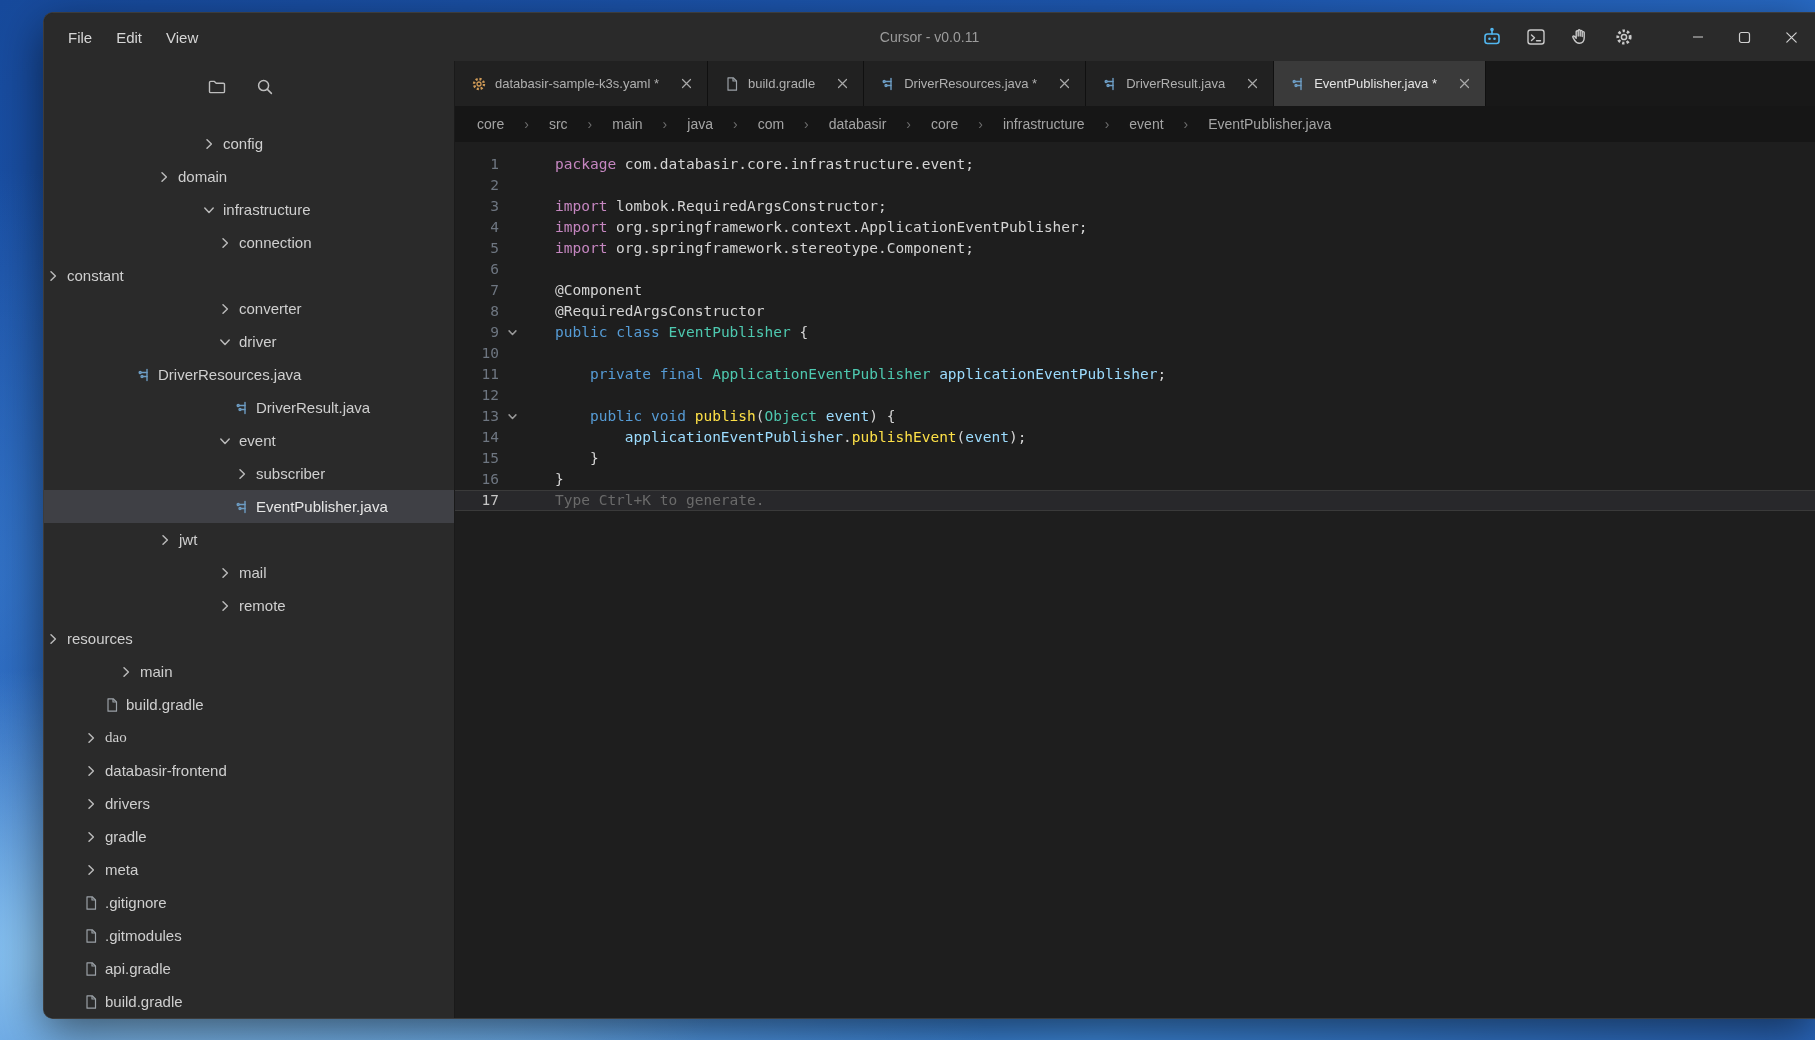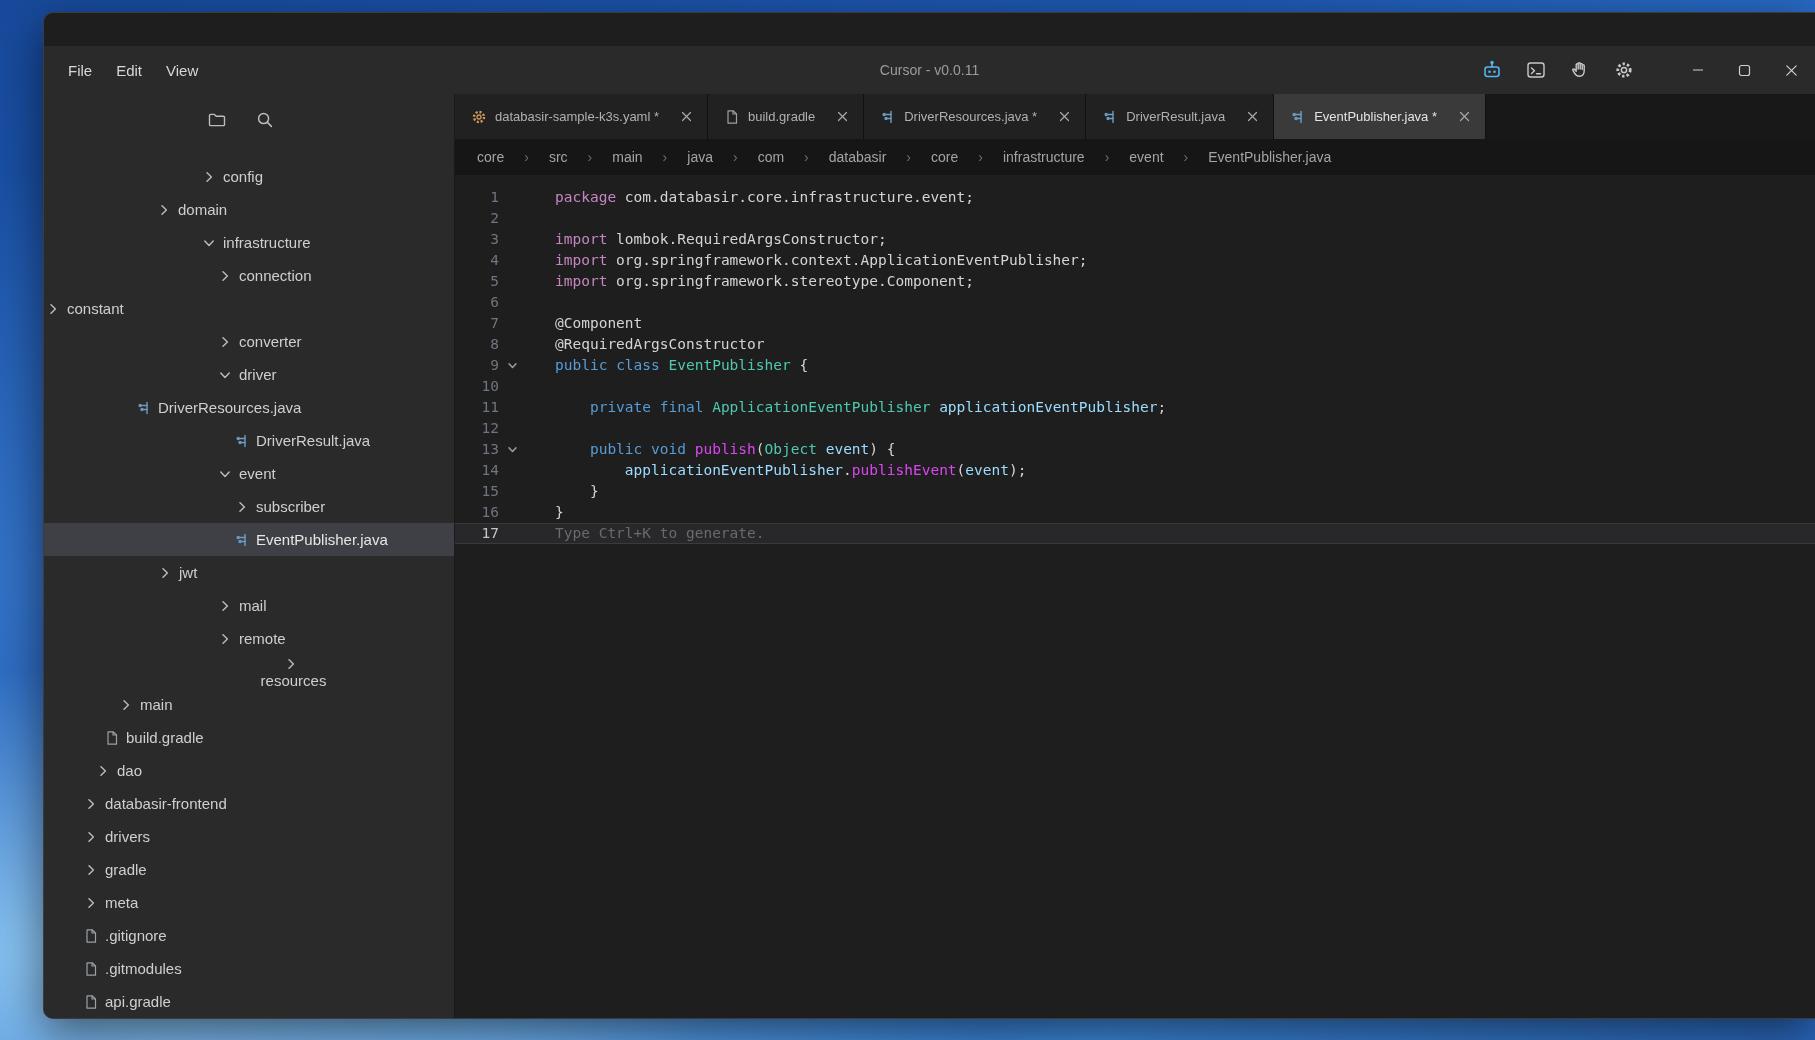--- a/index.html
+++ b/index.html
@@ -13,21 +13,21 @@
       linear-gradient(150deg,#174a9c 0%, #1f5ab4 35%, #2e74cf 60%, #3e8ade 80%, #2a67bd 100%);
   }
   .window{
     position:absolute;left:43px;top:12px;right:0;bottom:21px;
     display:flex;flex-direction:column;
     background:#1e1e1e;border-radius:10px 0 0 10px;overflow:hidden;
     border:1px solid #3c3c3c;border-right:none;
     box-shadow:0 14px 46px rgba(0,0,0,.55);
   }
   
-  .titlebar{height:48px;flex:0 0 48px;background:#2a2a2a;display:flex;align-items:center;position:relative;margin-top:33px;}
+  .titlebar{height:48px;flex:0 0 48px;background:#2a2a2a;display:flex;align-items:center;position:relative;}
   .menus{display:flex;margin-left:12px;}
   .menu-item{padding:5px 12px;color:#d6d6d6;font-size:15px;border-radius:5px;cursor:default;}
   .win-title{position:absolute;left:50%;transform:translateX(-50%);color:#9c9c9c;font-size:14px;white-space:nowrap;}
   .tb-right{margin-left:auto;display:flex;align-items:center;}
   .tb-icon{width:44px;height:48px;display:flex;align-items:center;justify-content:center;}
   .win-controls{display:flex;margin-left:28px;}
   .win-btn{width:47px;height:48px;display:flex;align-items:center;justify-content:center;color:#d0d0d0;}
   
   .main{flex:1;display:flex;min-height:0;}
   .sidebar{width:410px;flex:0 0 410px;background:#2a2a2a;display:flex;flex-direction:column;overflow:hidden;border-right:1px solid #1a1a1a;}
@@ -53,21 +53,21 @@
   .code-line{display:flex;height:21px;line-height:21px;white-space:pre;}
   .code-line .ln{width:44px;flex:0 0 44px;text-align:right;color:#6e7681;}
   .code-line .fold{width:26px;flex:0 0 26px;display:flex;align-items:center;justify-content:center;}
   .code-line .code-text{padding-left:30px;}
   .code-line.current{background:#28282b;box-shadow:inset 0 1px 0 #3a3a3a, inset 0 -1px 0 #3a3a3a;}
   .code-line.current .ln{color:#c6c6c6;}
   .s-kw{color:#c586c0;}
   .s-kwb{color:#569cd6;}
   .s-type{color:#4ec9b0;}
   .s-var{color:#9cdcfe;}
-  .s-fn{color:#d946ef;}
+  .s-fn{color:#fde047;}
   .s-fg{color:#d4d4d4;}
   .s-ann{color:#d4d4d4;}
   .ghost{color:#6a6a6a;}
 </style>
 </head>
 <body>
 
 <div class="desktop">
   <div class="window">
 
@@ -267,21 +267,21 @@
               <span class="tree-label">mail</span>
             </div>
             <div class="tree-row" style="padding-left: 172px;">
               <span class="tree-ic">
                 <svg width="16" height="16" viewBox="0 0 16 16" fill="none">
                   <path d="M6 3.8l4.4 4.2L6 12.2" stroke="#b9b9b9" stroke-width="1.5" stroke-linecap="round" stroke-linejoin="round"></path>
                 </svg>
               </span>
               <span class="tree-label">remote</span>
             </div>
-            <div class="tree-row" style="padding-left: 89px; flex-direction: column;">
+            <div class="tree-row" style="">
               <span class="tree-ic">
                 <svg width="16" height="16" viewBox="0 0 16 16" fill="none">
                   <path d="M6 3.8l4.4 4.2L6 12.2" stroke="#b9b9b9" stroke-width="1.5" stroke-linecap="round" stroke-linejoin="round"></path>
                 </svg>
               </span>
               <span class="tree-label">resources</span>
             </div>
             <div class="tree-row" style="padding-left: 73px;">
               <span class="tree-ic">
                 <svg width="16" height="16" viewBox="0 0 16 16" fill="none">
@@ -292,21 +292,21 @@
             </div>
             <div class="tree-row" style="padding-left: 59px;">
               <span class="tree-ic">
                 <svg width="16" height="16" viewBox="0 0 16 16" fill="none" stroke="#9aa0a6" stroke-width="1.2" stroke-linejoin="round">
                   <path d="M4 1.8h5.2L12.5 5v9.2H4z"></path>
                   <path d="M9 2v3h3.3"></path>
                 </svg>
               </span>
               <span class="tree-label">build.gradle</span>
             </div>
-            <div class="tree-row" style="padding-left: 50px;">
+            <div class="tree-row" style="padding-left: 38px; font-family: Liberation Serif, serif;">
               <span class="tree-ic">
                 <svg width="16" height="16" viewBox="0 0 16 16" fill="none">
                   <path d="M6 3.8l4.4 4.2L6 12.2" stroke="#b9b9b9" stroke-width="1.5" stroke-linecap="round" stroke-linejoin="round"></path>
                 </svg>
               </span>
               <span class="tree-label">dao</span>
             </div>
             <div class="tree-row" style="padding-left: 38px;">
               <span class="tree-ic">
                 <svg width="16" height="16" viewBox="0 0 16 16" fill="none">

